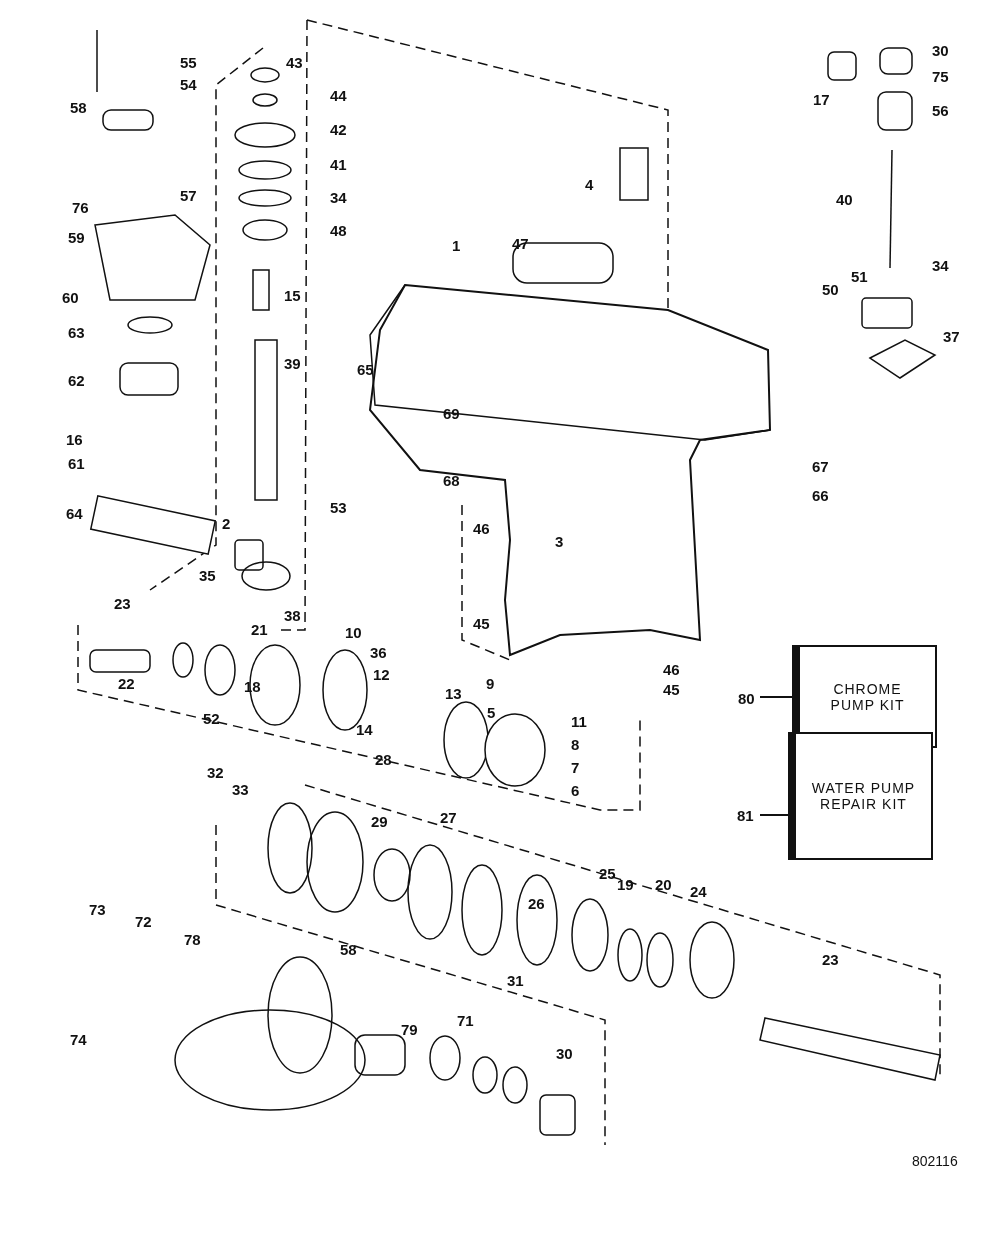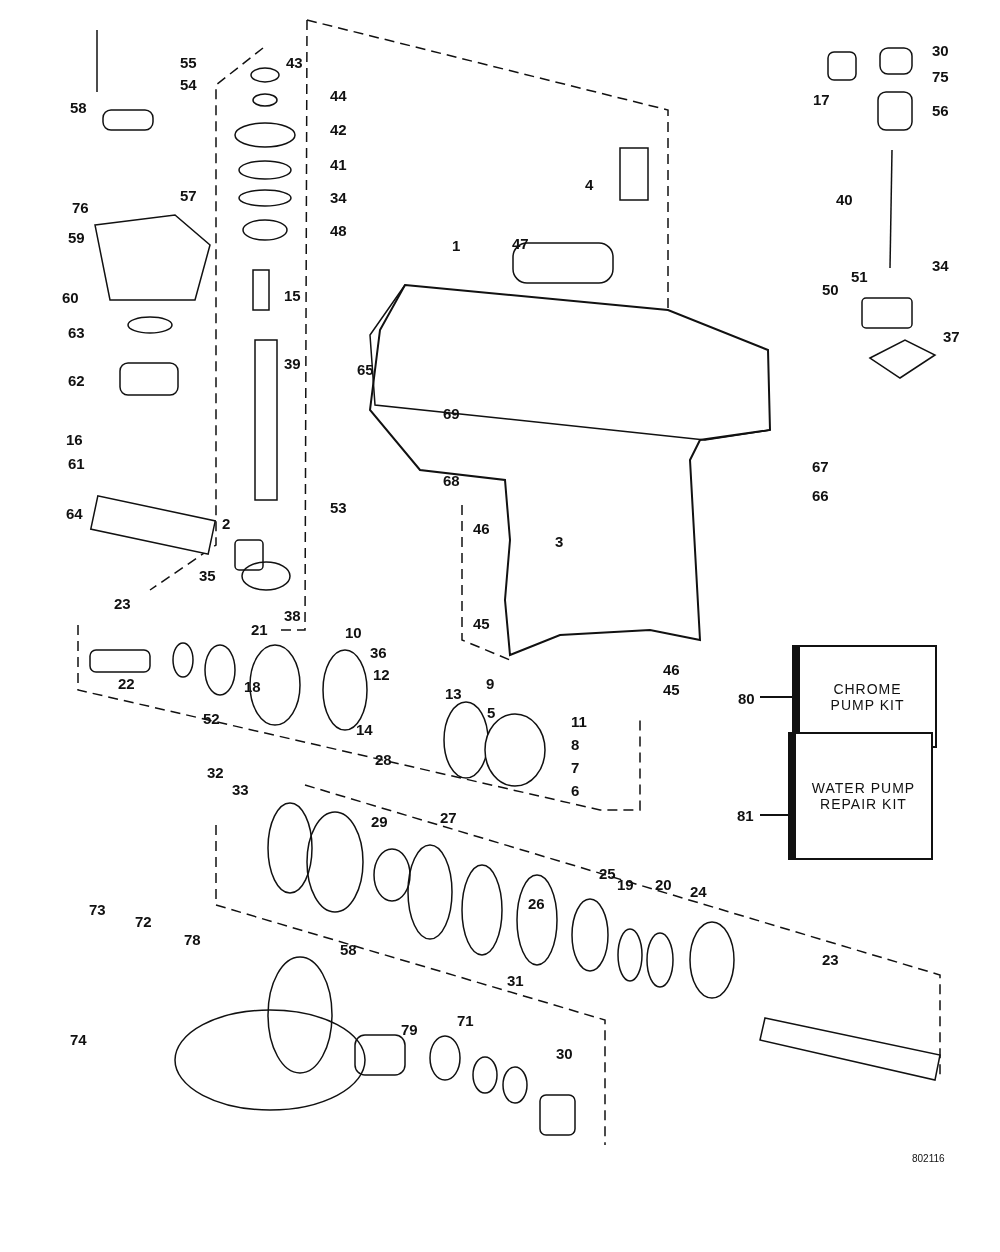--- a/index.html
+++ b/index.html
@@ -1,20 +1,20 @@
 <!DOCTYPE html>
 <html><head>
 <meta charset="utf-8">
 <style>
   html,body{margin:0;padding:0;background:#fff;}
   body{width:1000px;height:1252px;position:relative;overflow:hidden;font-family:"Liberation Sans",sans-serif;}
   svg{position:absolute;left:0;top:0;}
   .lbl{position:absolute;font-weight:bold;font-size:15px;color:#111;line-height:1;}
   .kit{position:absolute;border:2px solid #111;border-left:8px solid #111;background:#fff;text-align:center;font-size:14px;letter-spacing:1px;color:#111;box-sizing:border-box;display:flex;flex-direction:column;justify-content:center;}
-  .code{position:absolute;font-size:10px;color:#111;}
+  .code{position:absolute;font-size:14px;color:#111;}
 </style>
 </head>
 <body>
 
 <svg width="1000" height="1252" viewBox="0 0 1000 1252">
   <g fill="none" stroke="#111" stroke-width="1.5">
 
     <polyline points="307,20 668,110 668,335" stroke-dasharray="10,6"></polyline>
     <polyline points="263,48 216,85 216,545 150,590" stroke-dasharray="10,6"></polyline>
     <polyline points="307,20 305,630 276,630" stroke-dasharray="10,6"></polyline>

